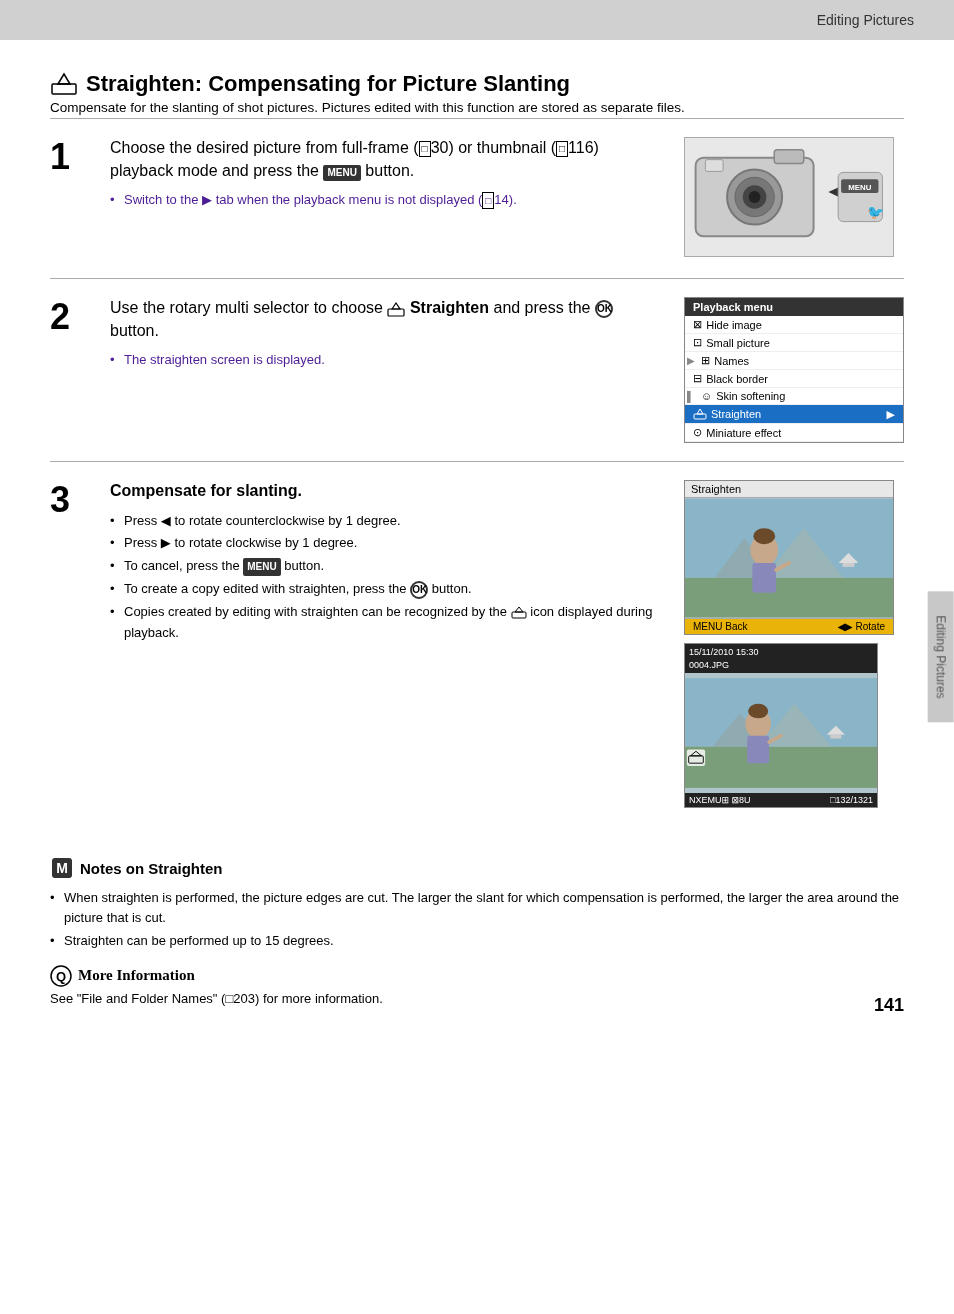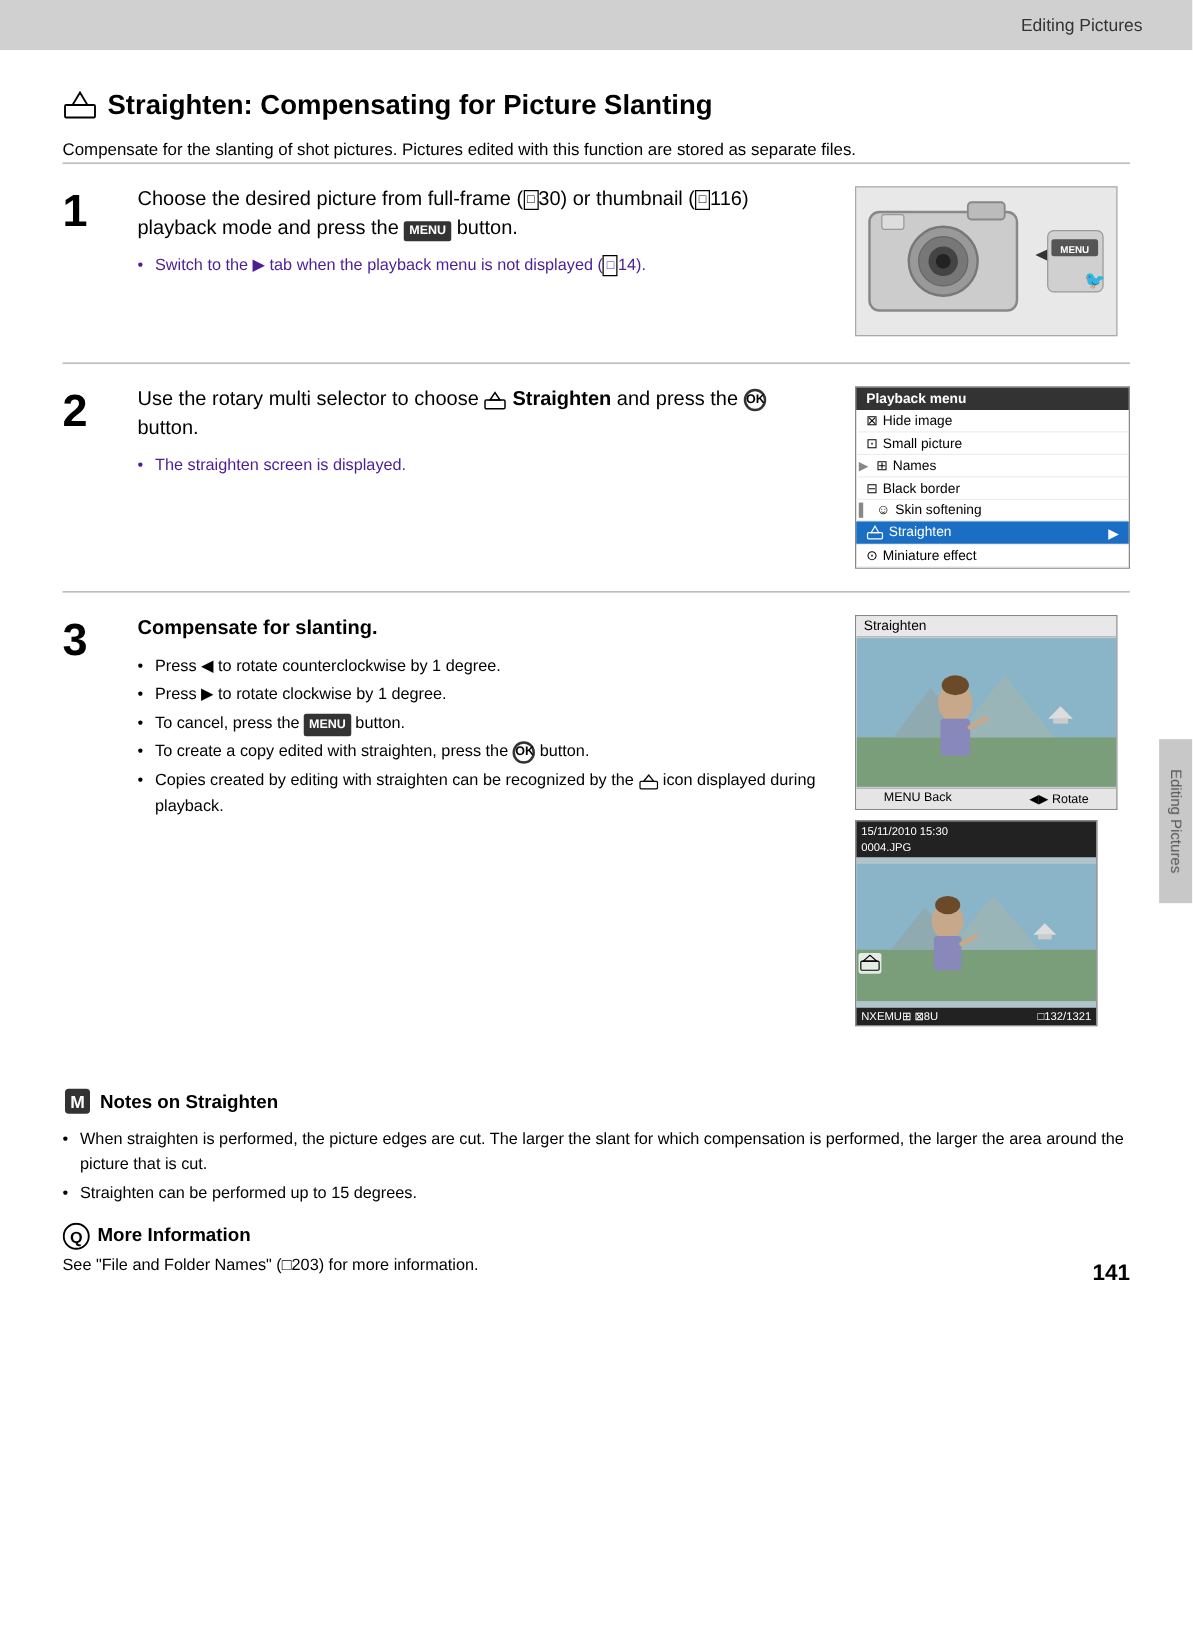--- a/index.html
+++ b/index.html
@@ -30,21 +30,20 @@
     
     .main-content {
       padding: 30px 50px 30px 50px;
       position: relative;
     }
 
     
     .section-title-row {
       display: flex;
       align-items: center;
-      margin-bottom: 12px;
     }
     .section-title-icon {
       width: 28px;
       height: 28px;
       margin-right: 8px;
       flex-shrink: 0;
     }
     .section-title {
       font-size: 22px;
       font-weight: bold;
@@ -170,23 +169,23 @@
     .straighten-img-photo {
       width: 100%;
       height: 120px;
       background: #b8c8d0;
       position: relative;
       overflow: hidden;
     }
     .straighten-img-bottom {
       display: flex;
       justify-content: space-between;
-      padding: 2px 22px;
+      padding: 2px 8px;
       font-size: 10px;
-      background: #e5e5e5;
+      background: #eab308;
       border-top: 1px solid #aaa;
     }
 
     .playback-img {
       width: 194px;
       border: 1px solid #888;
       background: #ccc;
       overflow: hidden;
     }
     .playback-info {
@@ -253,20 +252,21 @@
       margin-bottom: 4px;
     }
     .more-info-icon {
       width: 22px;
       height: 22px;
       margin-right: 6px;
     }
     .more-info-title {
       font-size: 15px;
       font-weight: bold;
+      font-family: Liberation Serif, serif;
     }
     .more-info-text {
       font-size: 13px;
       color: #000;
     }
 
     
     .page-footer {
       position: absolute;
       bottom: 20px;

